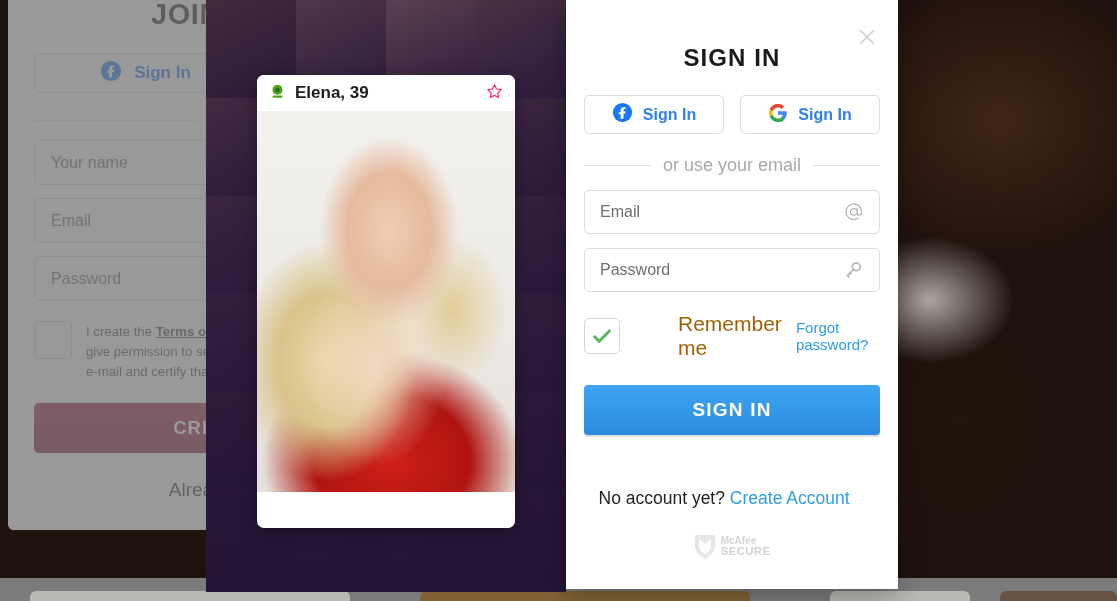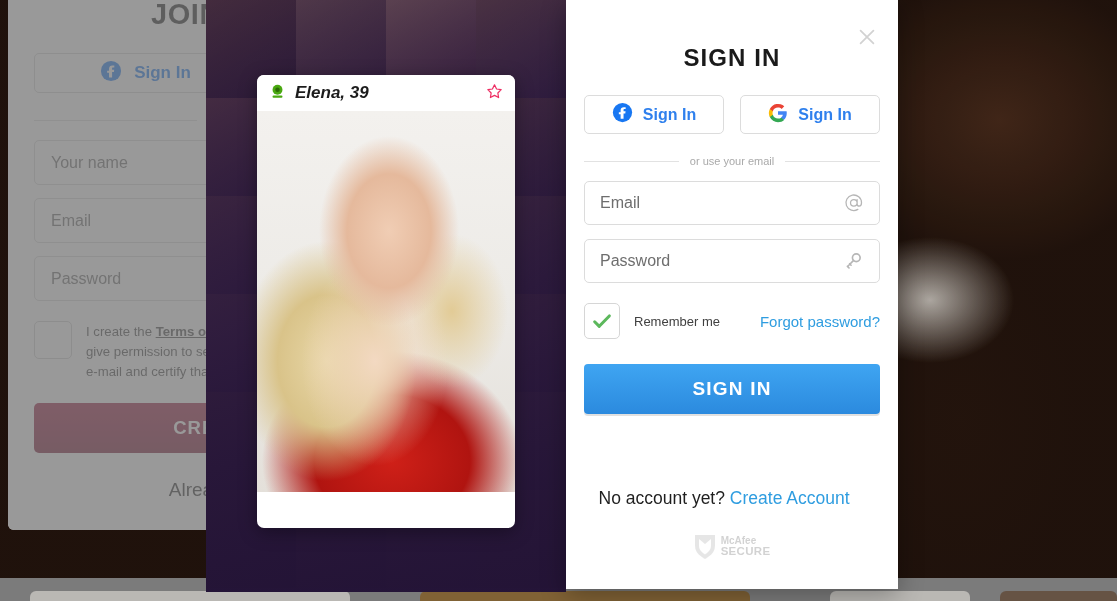--- a/index.html
+++ b/index.html
@@ -98,21 +98,20 @@
 
   
   .profile-card {
     position: absolute; left: 257px; top: 75px; width: 258px; height: 453px;
     background: #fff; border-radius: 7px; overflow: hidden;
     box-shadow: 0 4px 18px rgba(0,0,0,.35);
   }
   .pc-head {
     height: 36px; display: flex; align-items: center; padding: 0 12px; gap: 9px;
     background: #fff;
-    font-style: italic;
   }
   .pc-name { font-size: 17px; font-weight: bold; color: #1c1c1c; flex: 1; }
   .pc-photo {
     height: 381px; position: relative; overflow: hidden;
     background:
       radial-gradient(ellipse 70px 95px at 132px 120px, #f0cdb4 0%, #e5b99c 60%, rgba(229,185,156,0) 100%),
       radial-gradient(ellipse 105px 150px at 118px 250px, #f3d9c2 0%, rgba(243,217,194,0) 70%),
       radial-gradient(ellipse 90px 120px at 70px 250px, #e8d7a8 0%, #d9c389 55%, rgba(217,195,137,0) 100%),
       radial-gradient(ellipse 80px 110px at 195px 200px, #e2cb96 0%, rgba(226,203,150,0) 70%),
       radial-gradient(ellipse 130px 110px at 135px 350px, #cf2018 0%, #b01410 60%, rgba(176,20,16,0) 100%),
@@ -140,40 +139,40 @@
   }
   .modal-body { padding: 0 18px; }
   .social-row { display: flex; gap: 16px; margin-top: 23px; }
   .social-btn {
     flex: 1; height: 39px; border: 1px solid #dcdcdc; border-radius: 5px;
     background: #fff; display: flex; align-items: center; justify-content: center; gap: 10px;
     font-size: 16px; font-weight: bold; color: #2f80ed; cursor: pointer;
   }
   .divider {
     display: flex; align-items: center; gap: 11px; margin-top: 21px;
-    color: #a9a9a9; font-size: 11px; white-space: nowrap;
+    color: #a9a9a9; font-size: 18px; white-space: nowrap;
   }
   .divider::before, .divider::after { content:""; flex:1; height:1px; background:#e2e2e2; }
   .field {
     position: relative; height: 44px; border: 1px solid #dcdcdc; border-radius: 5px;
     margin-top: 14px; display: flex; align-items: center; padding: 0 44px 0 15px;
     font-size: 16px; color: #6e6e6e; background: #fff; cursor: text;
   }
   .field .fi {
     position: absolute; right: 14px; top: 50%; transform: translateY(-50%);
     color: #b6b6b6; display: flex; align-items: center;
   }
   .row-remember {
     display: flex; align-items: center; margin-top: 20px; gap: 14px;
   }
   .chk {
     width: 36px; height: 36px; min-width: 36px; border: 1px solid #d6d6d6; border-radius: 5px;
     background: #fff; display: flex; align-items: center; justify-content: center; cursor: pointer;
   }
-  .chk-label { font-size: 13px; color: #404040; flex: 1; }
+  .chk-label { font-size: 21px; color: #a16207; flex: 1; margin-left: 44px; }
   .forgot { font-size: 15px; color: #2f9de0; cursor: pointer; }
   .signin-btn {
     margin-top: 25px; height: 50px; border-radius: 4px;
     background: linear-gradient(180deg,#3fa5f2 0%, #2b8ade 100%);
     box-shadow: 0 2px 0 rgba(0,0,0,.12);
     color: #fff; font-size: 19px; font-weight: bold; letter-spacing: 1.2px;
     display: flex; align-items: center; justify-content: center; cursor: pointer;
   }
   .no-account {
     position: absolute; left: 0; right: 16px; top: 488px; text-align: center;

